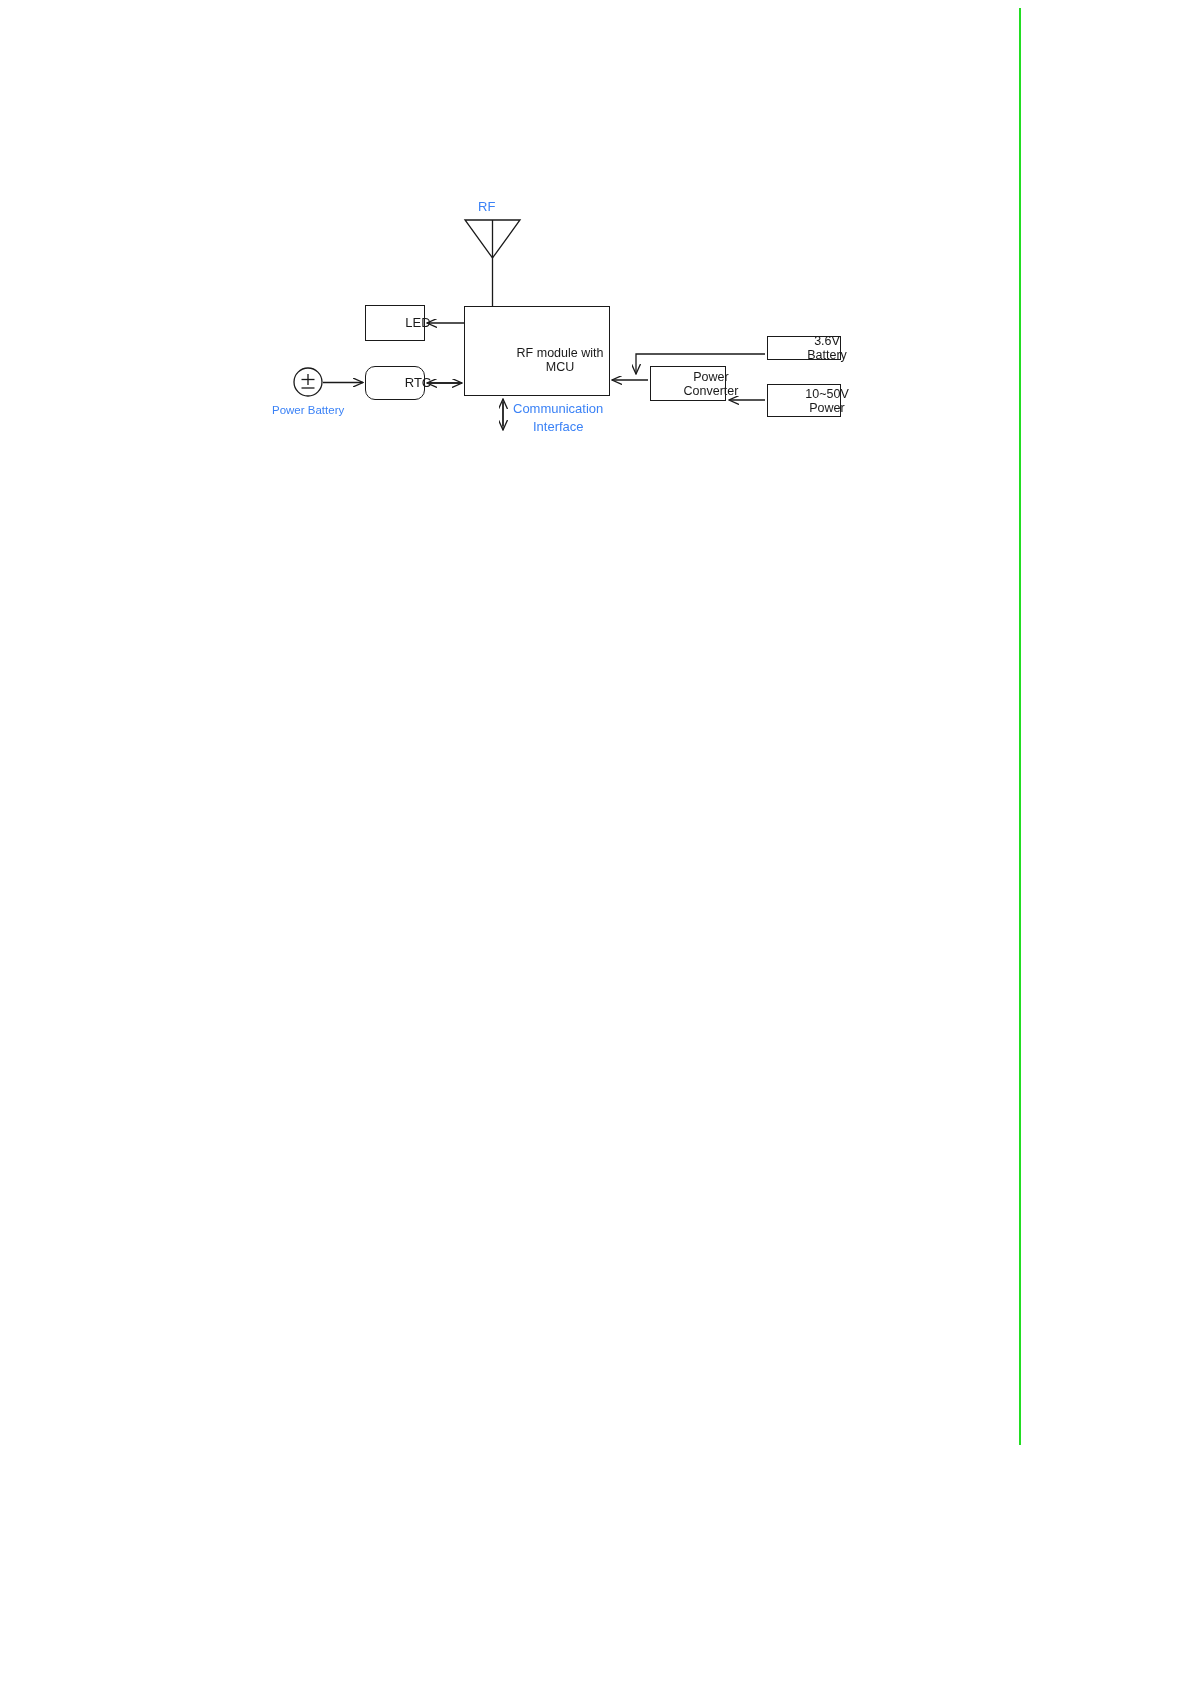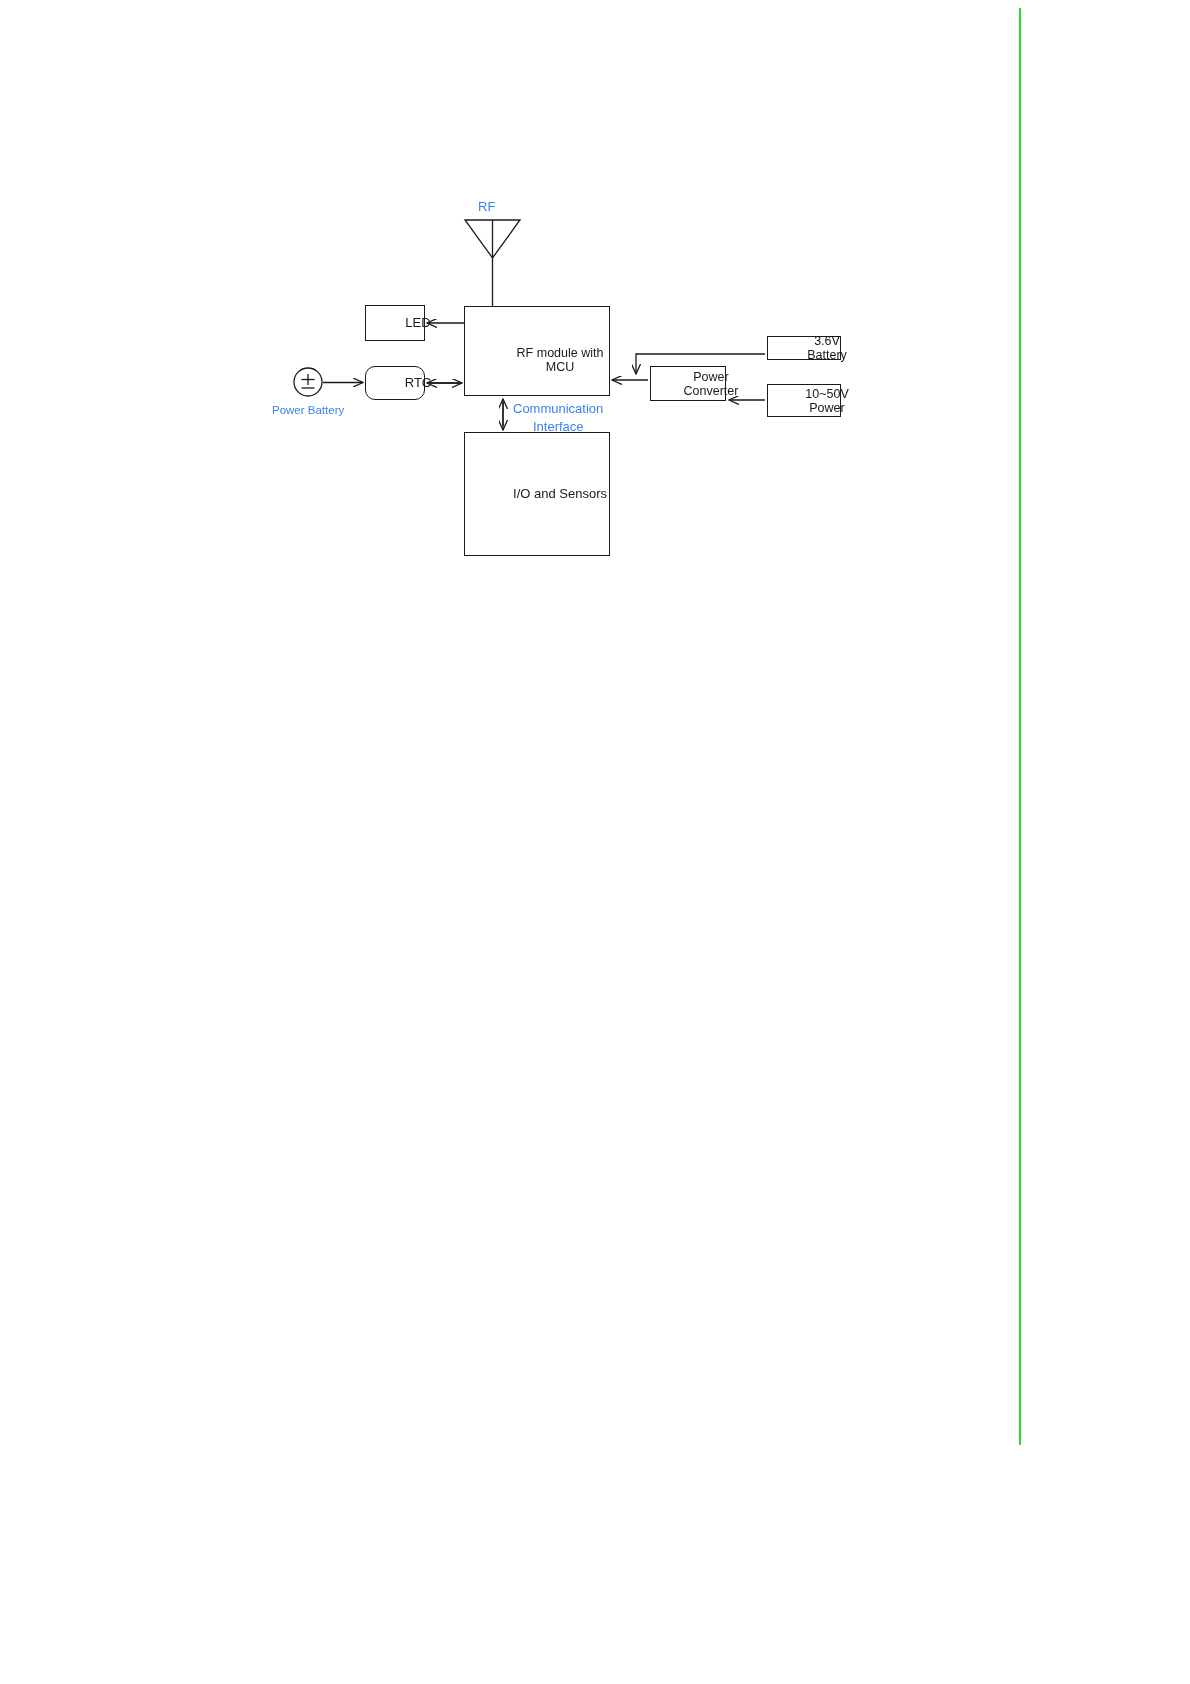--- a/index.html
+++ b/index.html
@@ -146,23 +146,20 @@
     </span>
   </div>
 
   <div class="box" id="box-power">
     <span>
       <span>10~50V</span><br>
       <span>Power</span>
     </span>
   </div>
 
-  <div class="box" id="box-iosensor">
-    <span>I/O and Sensors</span>
-  </div>
 
   <div class="lbl" id="label-rf">RF</div>
 
   <div class="lbl" id="label-coin">Power Battery</div>
 
   <div class="lbl" id="label-comm1">Communication</div>
 
   <div class="lbl" id="label-comm2">Interface</div>
 
 </div>

